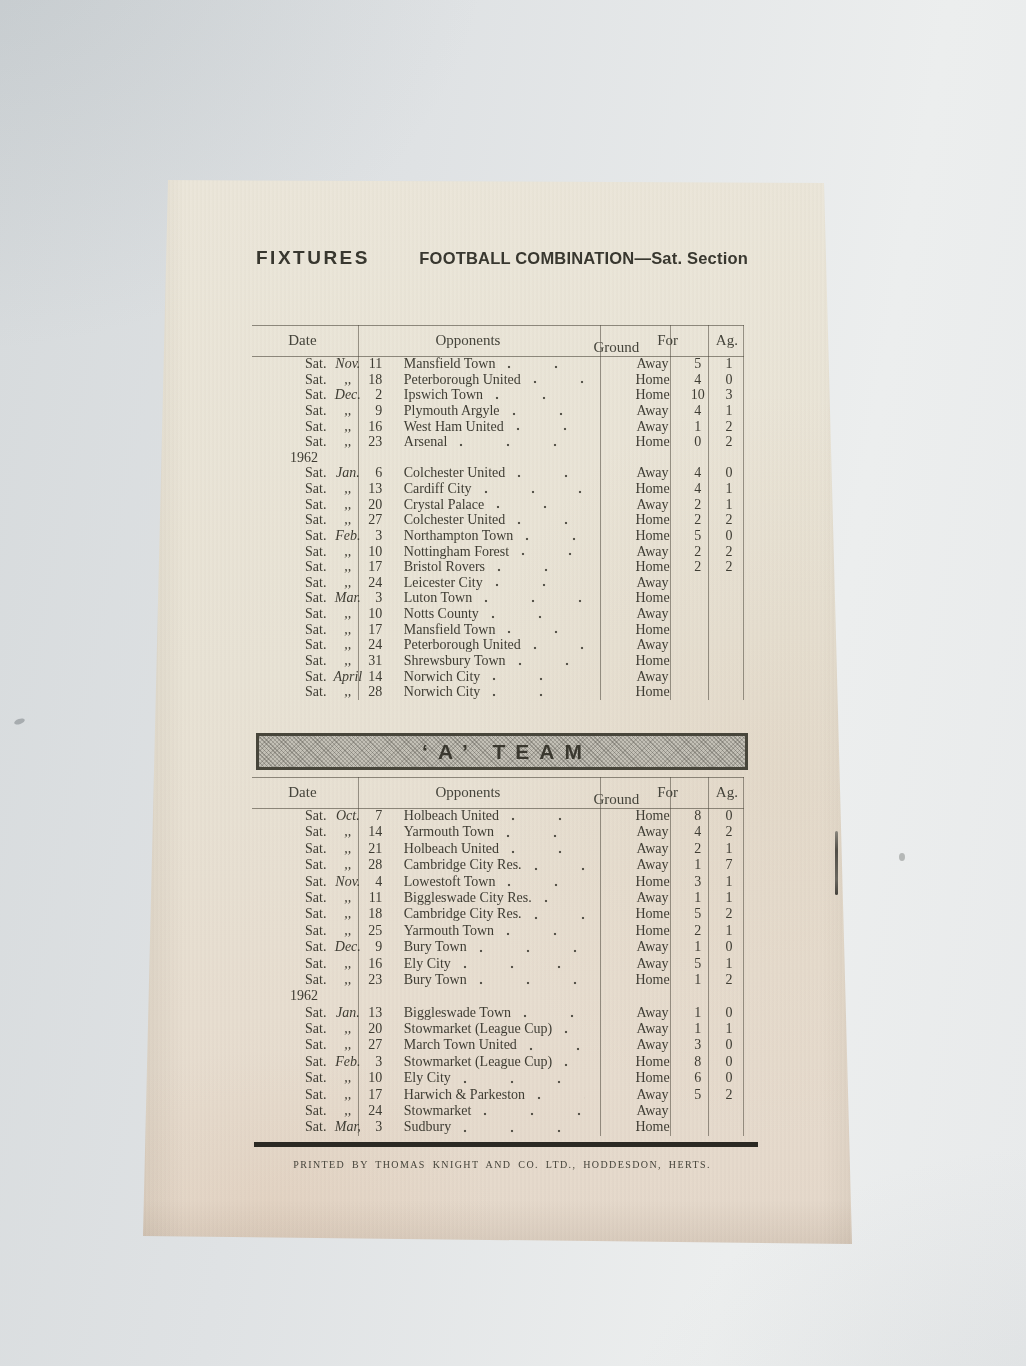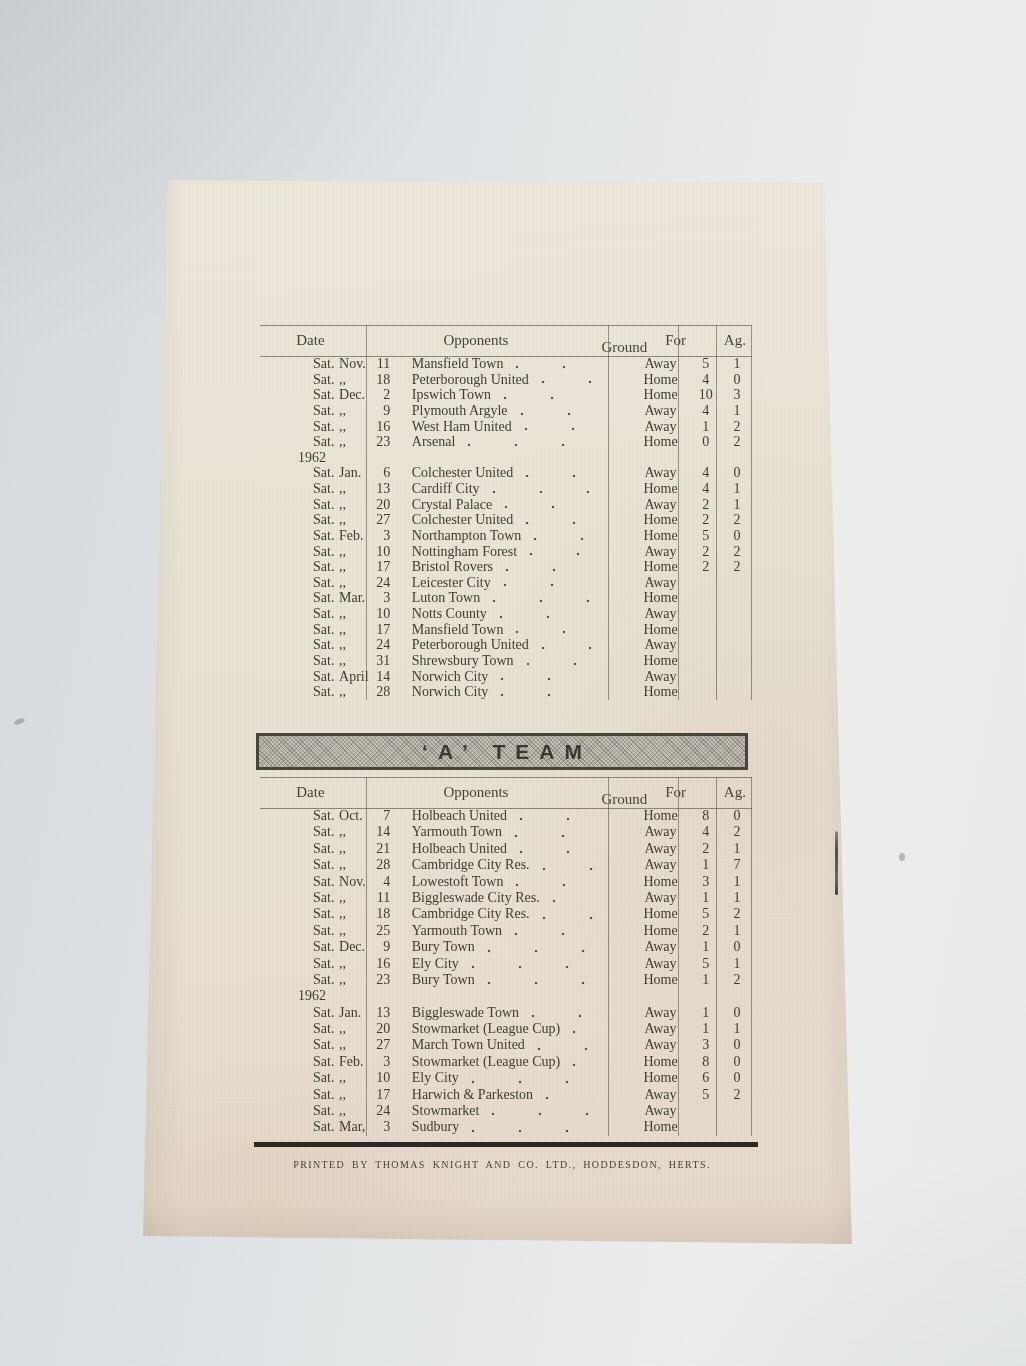--- a/index.html
+++ b/index.html
@@ -47,39 +47,39 @@
     background-image:
       repeating-linear-gradient(45deg, rgba(58,56,49,0.30) 0px, rgba(58,56,49,0.30) 1px, transparent 1px, transparent 3px),
       repeating-linear-gradient(-45deg, rgba(58,56,49,0.20) 0px, rgba(58,56,49,0.20) 1px, transparent 1px, transparent 3px);
     display:flex; align-items:center; justify-content:center;
     font-family:"Liberation Sans", sans-serif; font-weight:bold; font-size:21px;
     letter-spacing:10px; color:#3a382f; text-indent:10px;
   }
   .banner-reserve { top:283px; }
   .banner-a { top:733px; }
 
-  .ftable { position:absolute; left:260px; width:492px; }
+  .ftable { position:absolute; left:252px; width:492px; }
   .ftable-reserve { top:325px; height:375px; }
   .ftable-a { top:777px; height:359px; }
   .vline { position:absolute; top:0; bottom:0; width:1px; background:rgba(78,73,62,0.55); }
   .v1 { left:106px; } .v2 { left:348px; } .v3 { left:418px; } .v4 { left:456px; } .v5 { left:491px; }
   .hline { position:absolute; left:0; right:0; height:1px; background:rgba(78,73,62,0.6); }
   .h-top { top:0; } .h-mid { top:31px; }
 
   .thead { display:flex; height:31px; align-items:center; font-size:15px; color:#45443b; }
   .th { text-align:center; }
   .th-date { width:106px; } .th-opp { width:242px; } .th-ground { width:70px;margin-top:13px; }
   .th-for { width:38px; } .th-ag { width:36px;padding-left:24px; }
 
   .tbody { position:relative; }
   .trow { position:relative; display:flex; font-size:14px; color:#3e3c33; white-space:nowrap; }
   .ftable-reserve .trow { height:15.63px; line-height:15.63px; }
   .ftable-a .trow { height:16.4px; line-height:16.4px; }
   .c-sat { width:36px; padding-left:5px; box-sizing:border-box;margin-left:48px; }
-  .c-month { width:40px; text-align:left; }
+  .c-month { width:40px; text-align:center;font-style:italic; }
   .c-dday { width:21px; text-align:right; }
   .c-gap { width:9px; }
   .c-opp { width:242px; display:flex; padding-left:14px; box-sizing:border-box; }
   .c-ground { width:70px; text-align:center;padding-left:28px; }
   .c-for { width:38px; text-align:center; }
   .c-ag { width:36px; text-align:center; }
   .dots {
     flex:1; align-self:flex-end; height:10px; margin:0 10px 2px 12px;
     background-image:radial-gradient(circle at 2px 7px, rgba(62,60,51,0.85) 1.2px, transparent 1.6px);
     background-size:47px 10px; background-repeat:repeat-x;
@@ -99,20 +99,24 @@
 </head>
 <body>
 
 <div id="scene">
   <div class="speck speck1"></div>
   <div class="speck speck2"></div>
 
   <div class="paper"></div>
   <div class="staple"></div>
 
+  <div class="masthead">
+    <span class="m-left">FIXTURES</span>
+    <span class="m-right">FOOTBALL COMBINATION—Sat. Section</span>
+  </div>
 
 
   <div class="ftable ftable-reserve">
     <div class="vline v1"></div>
     <div class="vline v2"></div>
     <div class="vline v3"></div>
     <div class="vline v4"></div>
     <div class="vline v5"></div>
     <div class="hline h-top"></div>
     <div class="hline h-mid"></div>

